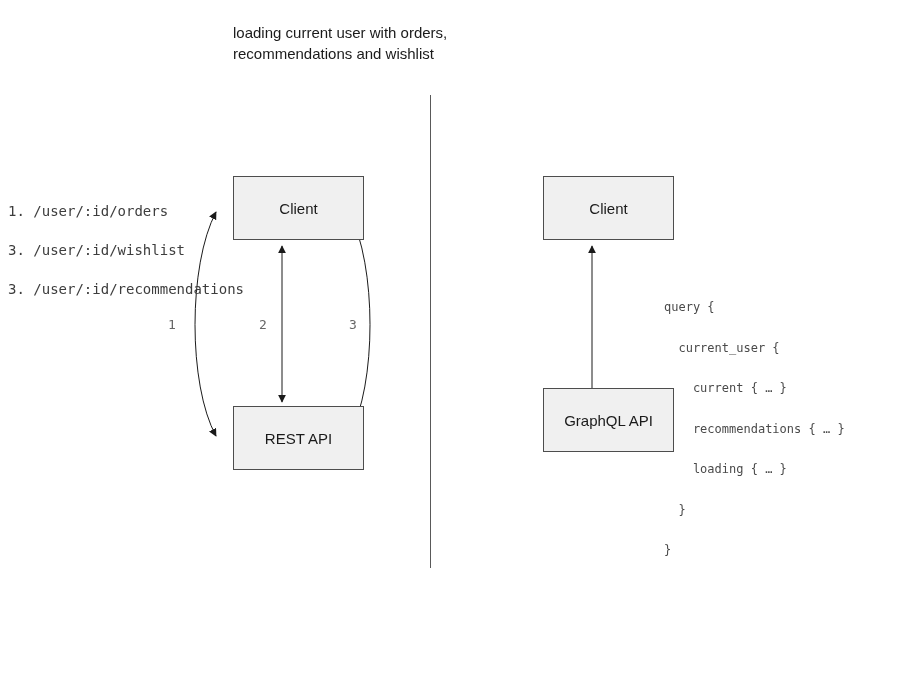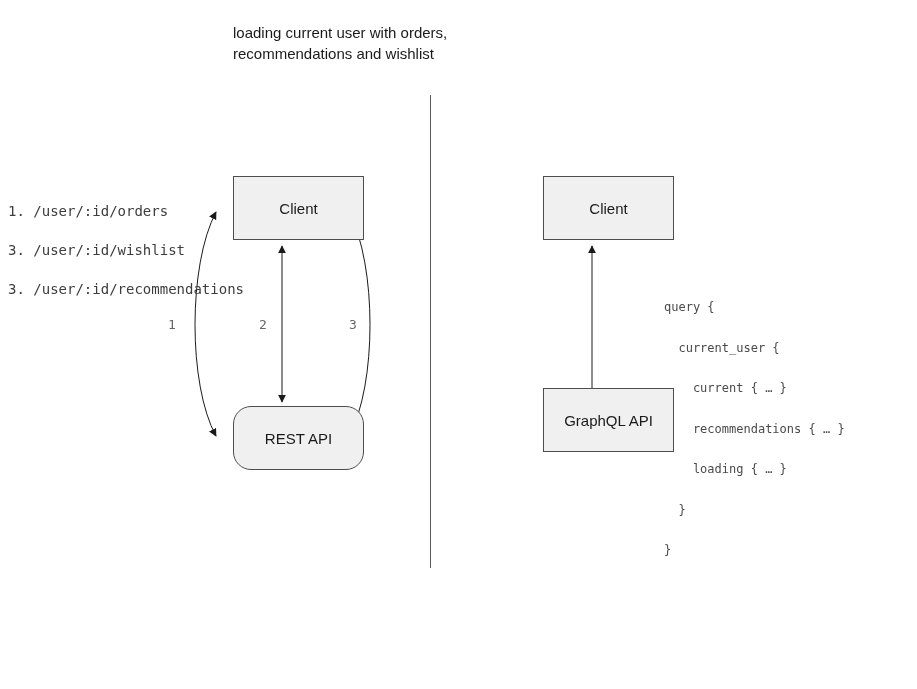--- a/index.html
+++ b/index.html
@@ -40,21 +40,21 @@
     background: #f0f0f0;
     border: 1px solid #4d4d4d;
     display: flex;
     align-items: center;
     justify-content: center;
     font-size: 15px;
     color: #1a1a1a;
     margin-left: 16px;
   }
   .box-client-left  { left: 217px; top: 176px; }
-  .box-rest         { left: 217px; top: 406px; border-radius: 18px; }
+  .box-rest         { left: 217px; top: 406px; }
   .box-client-right { left: 527px; top: 176px; }
   .box-graphql      { left: 527px; top: 388px; }
   .mono {
     font-family: "DejaVu Sans Mono", "Liberation Mono", monospace;
     white-space: pre;
   }
   .endpoint-list {
     position: absolute;
     left: 8px;
     top: 179px;

